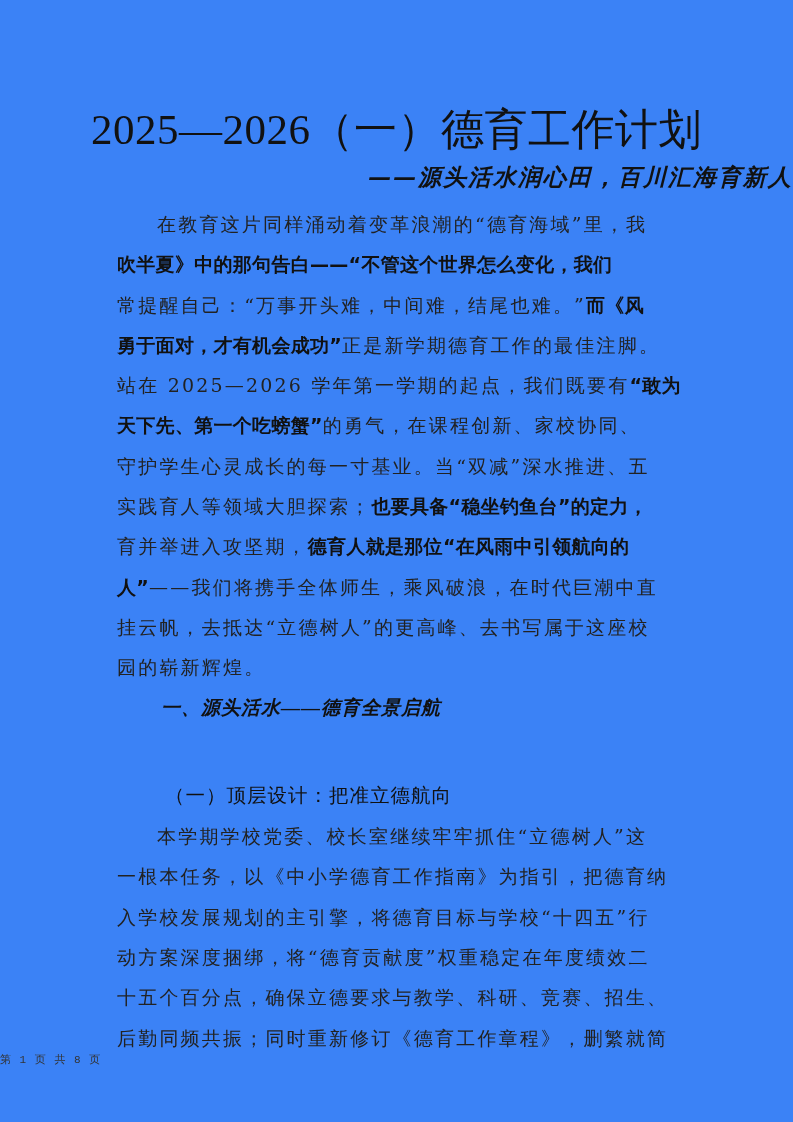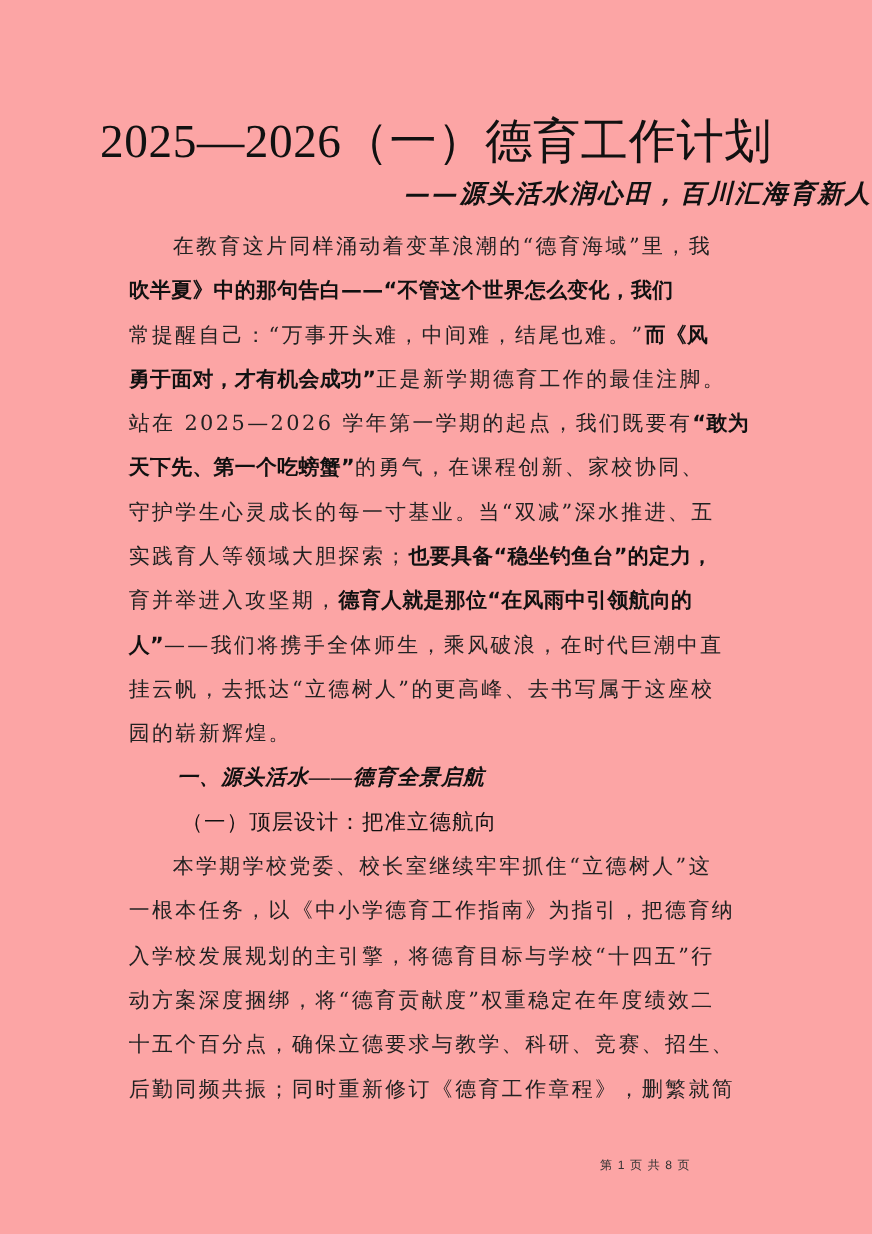--- a/index.html
+++ b/index.html
@@ -1,40 +1,40 @@
 <!DOCTYPE html>
 <html><head>
 <meta charset="utf-8">
 <style>
   html, body { margin:0; padding:0; background:#ffffff; }
   body { width:793px; height:1122px; position:relative; overflow:hidden; color:#111; }
-  .page { position:absolute; left:0; top:0; width:793px; height:1122px; background:#fca5a5; }
+  .page { position:absolute; left:0; top:0; width:793px; height:1122px; background:#3b82f6; }
   .title {
     position:absolute; left:0; width:793px; top:104px; text-align:center;
     font-family:"Liberation Serif", "DejaVu Serif", serif; font-size:43px; line-height:52px; color:#111;
     letter-spacing:0.5px;
   }
   .subtitle {
     position:absolute; left:0; width:793px; top:160px; text-align:right;
     font-family:"DejaVu Serif", serif; font-size:23px; line-height:34px; font-weight:bold; font-style:italic; color:#111;
     letter-spacing:2px;
   }
   .body {
     position:absolute; left:117px; width:556px; top:204px;
     font-family:"DejaVu Serif", serif; font-size:19px; line-height:40.3px; color:#222;
     text-align:justify; letter-spacing:2.2px;
   }
   .line { display:block; white-space:nowrap; height:40.3px; overflow:visible; }
   .indent { padding-left:40px; }
   .b { font-family:"DejaVu Sans", sans-serif; font-weight:bold; color:#111; letter-spacing:0.3px; }
   .h1 { font-family:Liberation Serif, serif; font-weight:bold; font-style:italic; color:#111; padding-left:44px; letter-spacing:1px; }
-  .h2 { font-family:"DejaVu Sans", sans-serif; color:#111; padding-left:48px; font-size:19.5px; letter-spacing:1px; }
+  .h2 { font-family:"DejaVu Sans", sans-serif; color:#111; padding-left:48px; font-size:19.5px; letter-spacing:1px;margin-top:48px; }
   .footer {
-    position:absolute; left:0; width:628px; top:1052px; text-align:right;
-    font-family:Liberation Sans, sans-serif; font-size:11px; color:#333; letter-spacing:1px;
+    position:absolute; left:0; width:628px; top:1052px; text-align:left;
+    font-family:Liberation Mono, monospace; font-size:11px; color:#333; letter-spacing:1px;
   }
 </style>
 </head>
 <body>
 
 <div class="page">
   <div class="title">2025—2026（一）德育工作计划</div>
   <div class="subtitle">——源头活水润心田，百川汇海育新人</div>
 
   <div class="body">

